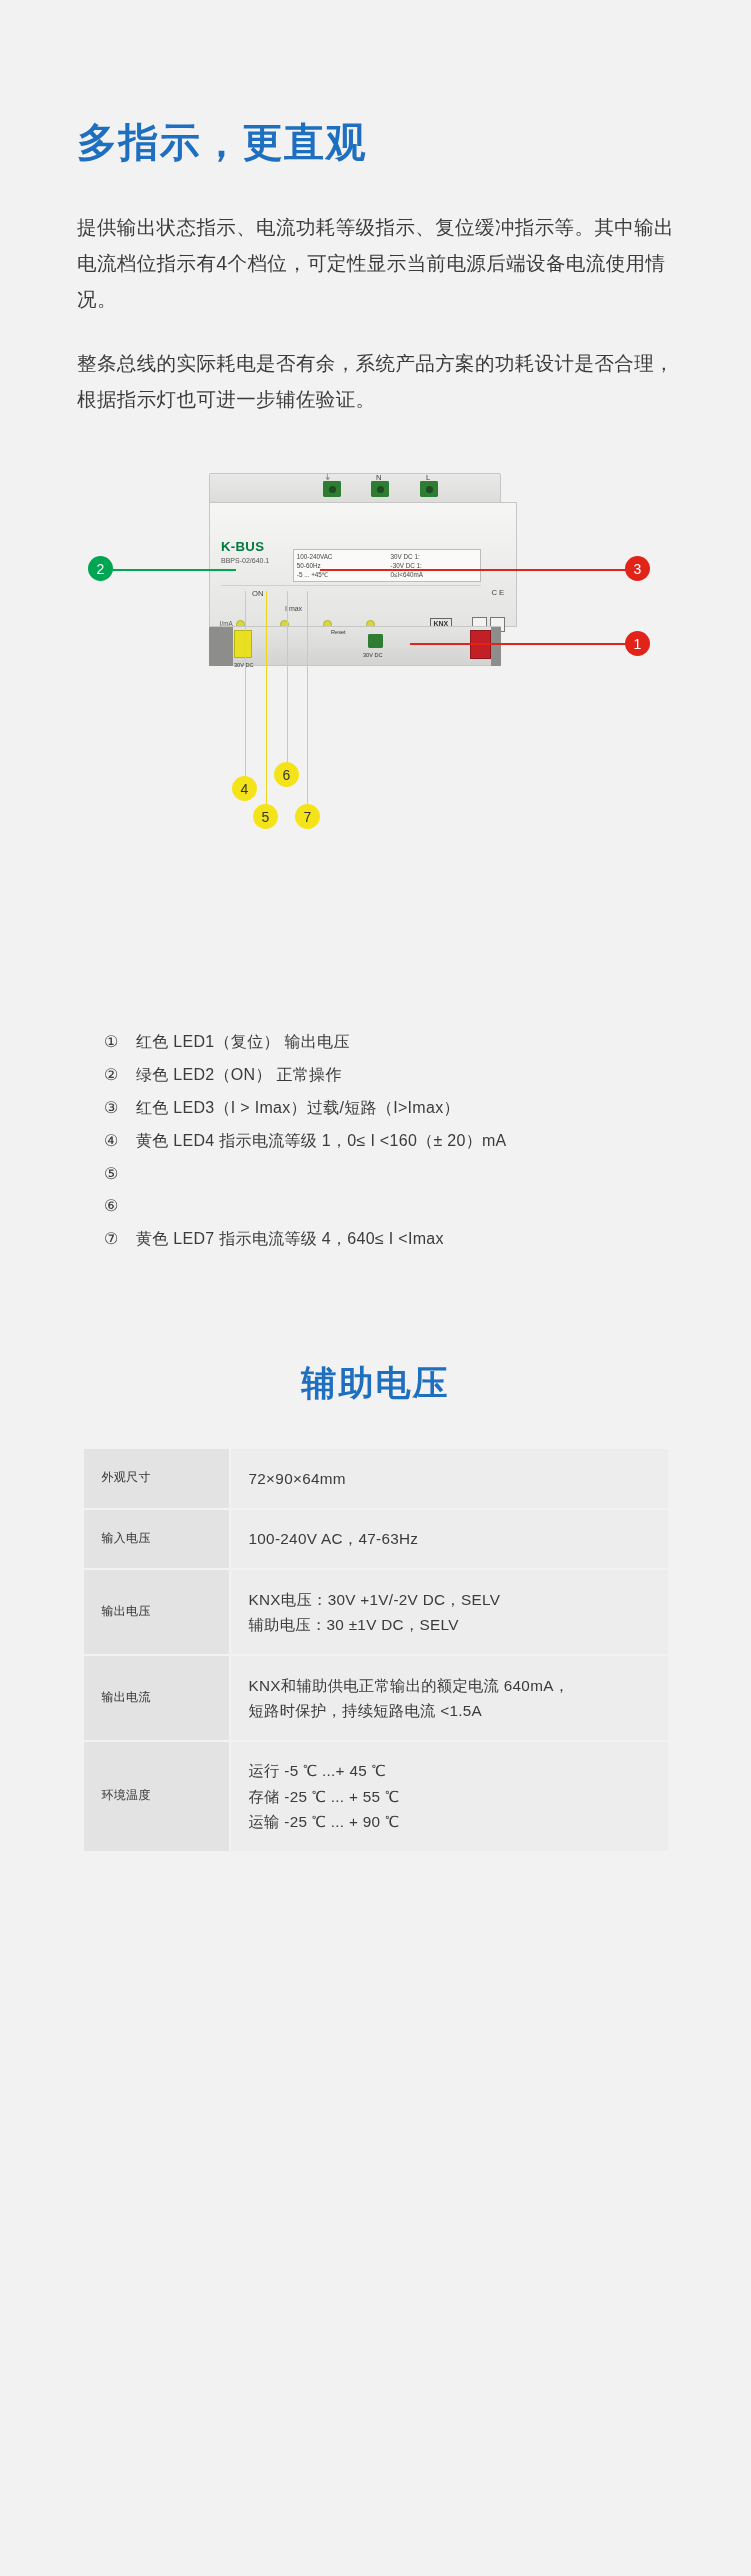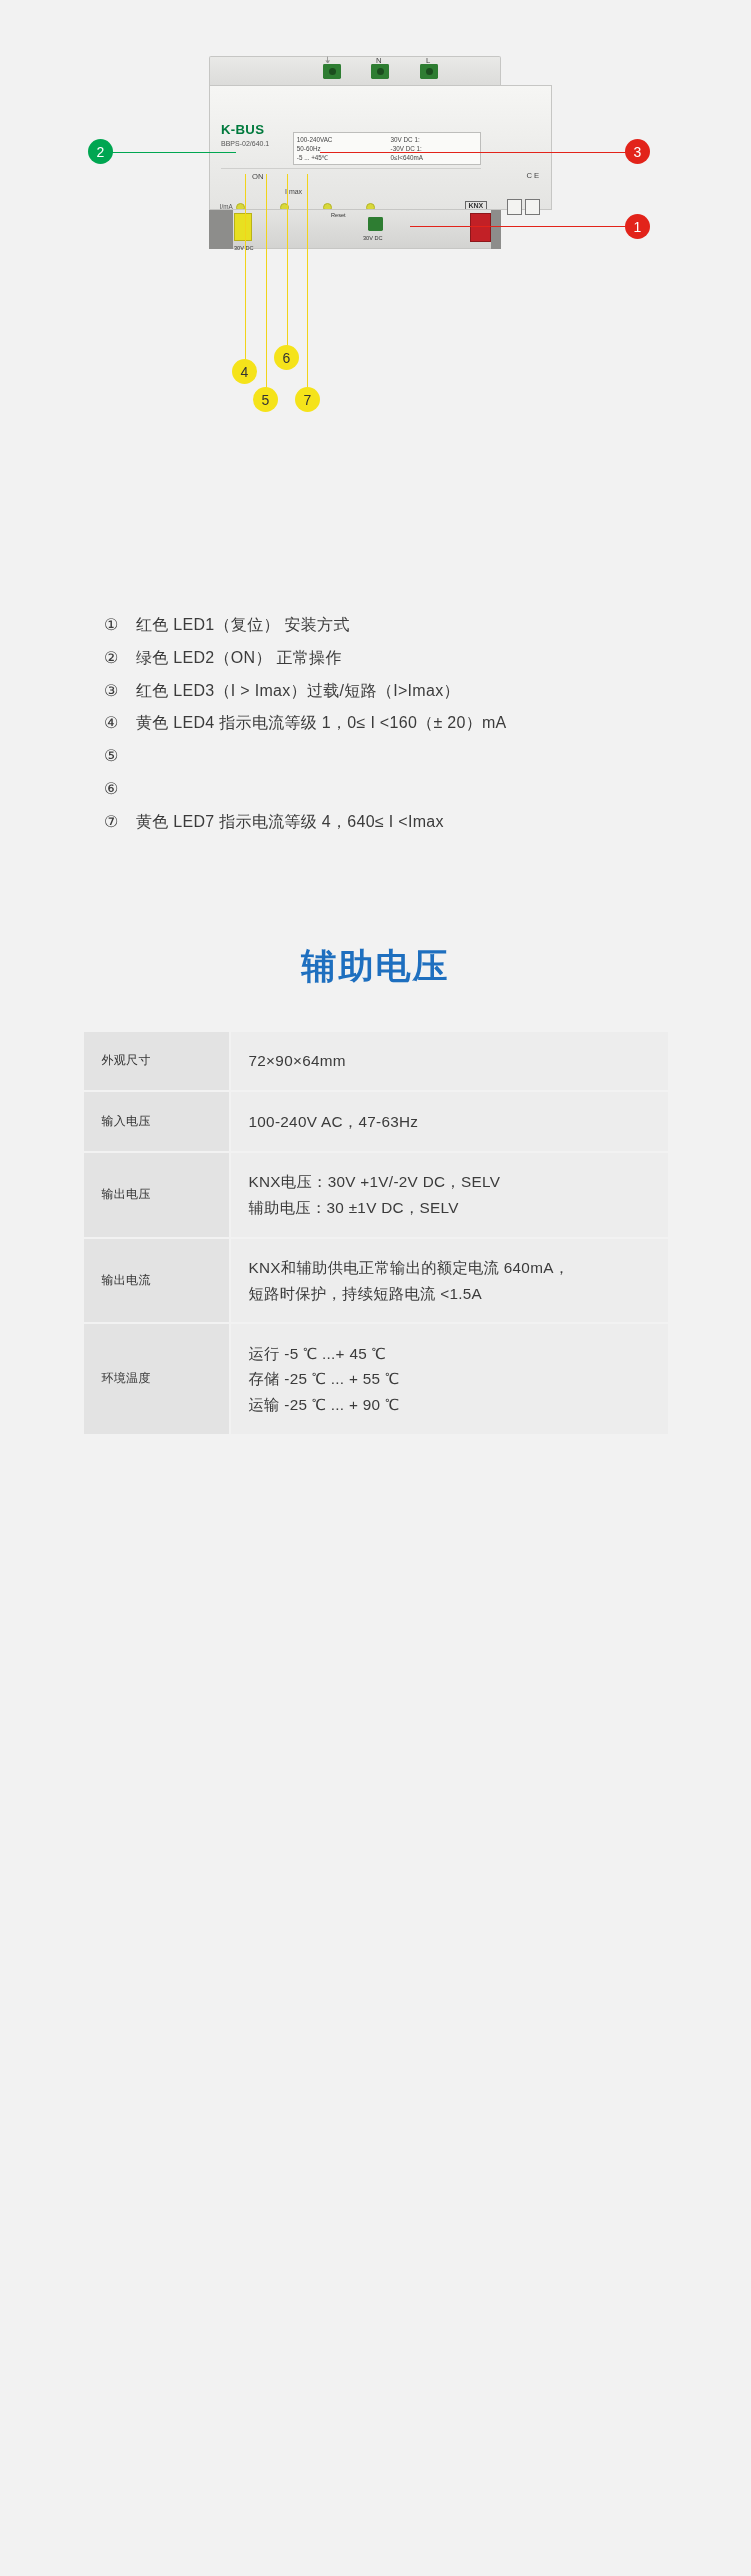--- a/index.html
+++ b/index.html
@@ -60,21 +60,21 @@
     left: 0; top: 0;
     width: 292px; height: 29px;
     background: linear-gradient(#e9e9e7, #dcdcda);
     border: 0.7px solid #c6c6c4;
     border-bottom: none;
     border-radius: 2.1px 2.1px 0 0;
   }
   .dev-body {
     position: absolute;
     left: 0; top: 28.5px;
-    width: 343px; height: 125px;
+    width: 308px; height: 125px;
     background: linear-gradient(#f6f6f4, #e4e4e2);
     border: 0.7px solid #c6c6c4;
   }
   .dev-bottom {
     position: absolute;
     left: 0; top: 153px;
     width: 292px; height: 40px;
     background: linear-gradient(#e4e4e2, #d3d3d1);
     border: 0.7px solid #c6c6c4;
     border-radius: 0 0 2.1px 2.1px;
@@ -321,20 +321,25 @@
     border-bottom: 2.8px solid #f2f2f2;
     border-left: 2.8px solid #f2f2f2;
   }
   .nowrap-pre { white-space: pre-line; }
 </style>
 </head>
 <body>
 
 <div class="page">
 
+  <div class="section-intro">
+    <h1 class="headline">多指示，更直观</h1>
+    <p class="para">提供输出状态指示、电流功耗等级指示、复位缓冲指示等。其中输出电流档位指示有4个档位，可定性显示当前电源后端设备电流使用情况。</p>
+    <p class="para">整条总线的实际耗电是否有余，系统产品方案的功耗设计是否合理，根据指示灯也可进一步辅佐验证。</p>
+  </div>
 
   <div class="diagram-wrap">
 
     <div class="line h l-green" style="left:111px; top:117px; width:125px;"></div>
     <div class="line h l-red" style="left:320px; top:117px; width:306px;"></div>
     <div class="line h l-red" style="left:410px; top:191px; width:216px;"></div>
 
     <div class="line v l-yellow" style="left:245px; top:139px; height:188px;"></div>
     <div class="line v l-yellow" style="left:266px; top:139px; height:216px;"></div>
     <div class="line v l-yellow" style="left:287px; top:139px; height:174px;"></div>
@@ -407,21 +412,21 @@
     <div class="callout c-red sm" style="left:625px; top:179px;">1</div>
     <div class="callout c-yellow sm" style="left:232px; top:324px;">4</div>
     <div class="callout c-yellow sm" style="left:253px; top:352px;">5</div>
     <div class="callout c-yellow sm" style="left:274px; top:310px;">6</div>
     <div class="callout c-yellow sm" style="left:295px; top:352px;">7</div>
   </div>
 
   <div class="legend">
     <div class="legend-row">
       <span class="legend-num">①</span>
-      <span>红色 LED1（复位）  安装方式</span>
+      <span>红色 LED1（复位）  输出电压</span>
     </div>
     <div class="legend-row">
       <span class="legend-num">②</span>
       <span>绿色 LED2（ON）  正常操作</span>
     </div>
     <div class="legend-row">
       <span class="legend-num">③</span>
       <span>红色 LED3（I &gt; Imax）过载/短路（I&gt;Imax）</span>
     </div>
     <div class="legend-row">

